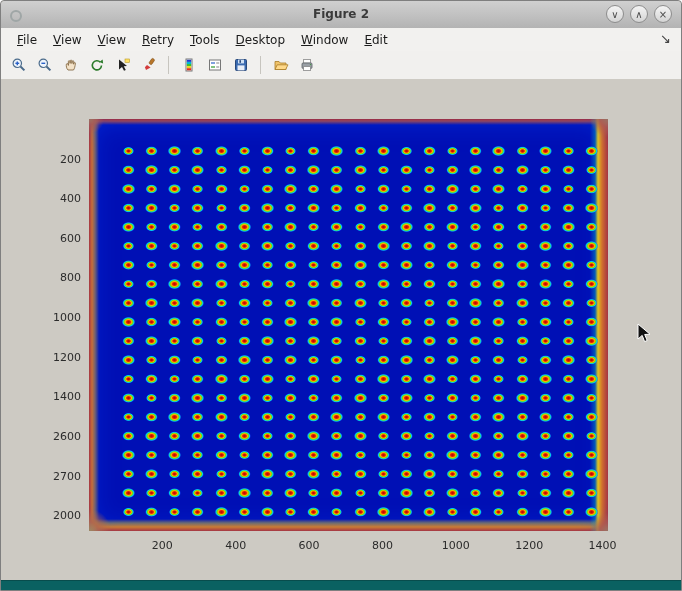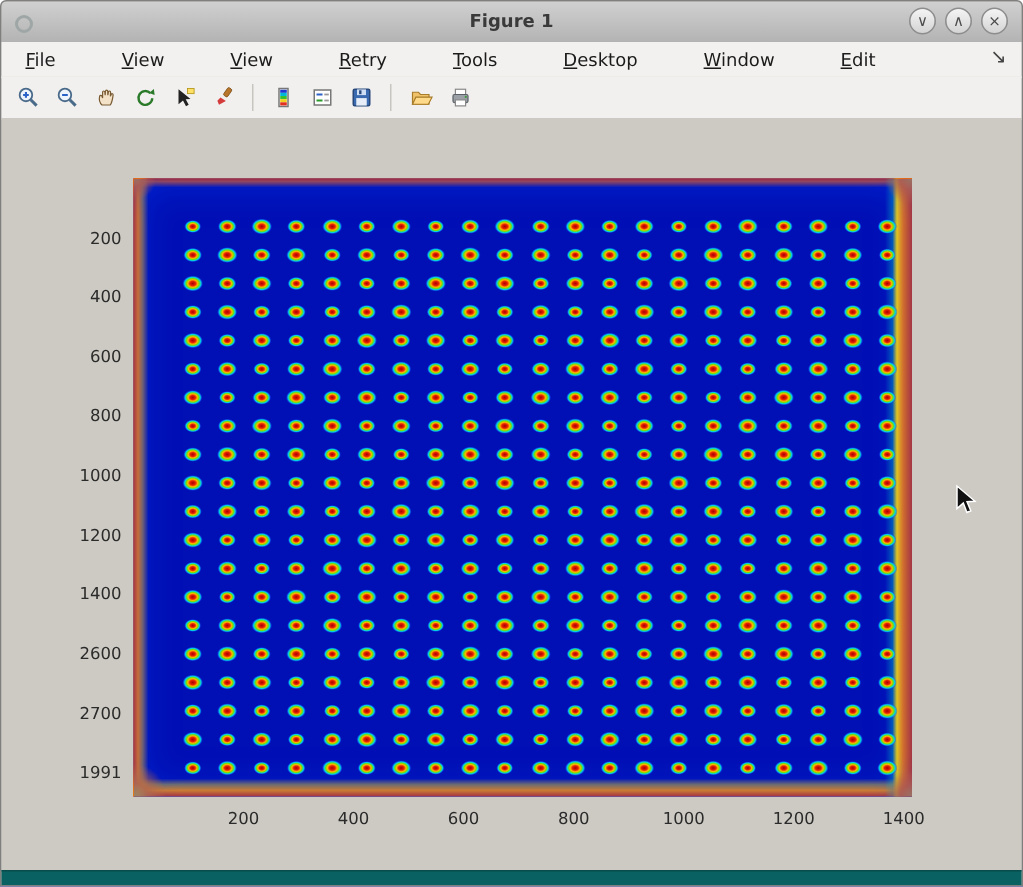--- a/index.html
+++ b/index.html
@@ -13,21 +13,21 @@
   .win-icon{position:absolute;left:9px;top:9px;width:8px;height:8px;border-radius:50%;
     border:2px solid #9fa6a6;background:transparent;}
   .title{position:absolute;left:0;right:0;top:0;height:27px;line-height:27px;
     text-align:center;font-size:12px;font-weight:bold;color:#3a3a3a;}
   .win-controls{position:absolute;right:9px;top:4px;display:flex;gap:6px;}
   .winbtn{width:18px;height:18px;border-radius:50%;border:1px solid #8d8d8d;
     background:linear-gradient(#f4f4f4,#d4d4d4);color:#4c4c4c;font-size:10px;
     line-height:17px;text-align:center;box-sizing:border-box;}
   
   .menubar{position:absolute;left:0;top:27px;right:0;height:23px;background:#f2f1ef;
-    border-bottom:1px solid #e2dfda;display:flex;align-items:center;padding-left:8px;gap:28px;}
+    border-bottom:1px solid #e2dfda;display:flex;align-items:center;padding-left:8px;}
   .menu-item{padding:3px 8px;font-size:12px;color:#1b1b1b;}
   .menu-item::first-letter{text-decoration:underline;}
   .dock-arrow{position:absolute;right:10px;top:3px;font-size:13px;color:#444;}
   
   .toolbar{position:absolute;left:0;top:50px;right:0;height:28px;background:#f1f0ee;
     border-bottom:1px solid #a5a29c;display:flex;align-items:center;padding-left:7px;gap:5px;}
   .tool{width:21px;height:21px;display:flex;align-items:center;justify-content:center;}
   .tool svg{display:block;}
   .sep{width:1px;height:18px;background:#c7c5bf;margin:0 4px;}
   
@@ -64,21 +64,21 @@
   
   .cursor{position:absolute;left:636px;top:244px;pointer-events:none;}
 </style>
 </head>
 <body>
 
 <div class="window">
 
   <div class="titlebar">
     <span class="win-icon"></span>
-    <div class="title">Figure 1</div>
+    <div class="title">Figure 2</div>
     <div class="win-controls">
         <div class="winbtn">∨</div>
         <div class="winbtn">∧</div>
         <div class="winbtn">×</div>
       </div>
   </div>
 
   <div class="menubar">
     <div class="menu-item">File</div>
       <div class="menu-item">View</div>
@@ -605,21 +605,21 @@
     <div id="ticks-layer">
         <span class="tick ytick" style="left: 80px; top: 79.6154px;">200</span>
         <span class="tick ytick" style="left: 80px; top: 119.231px;">400</span>
         <span class="tick ytick" style="left: 80px; top: 158.846px;">600</span>
         <span class="tick ytick" style="left: 80px; top: 198.462px;">800</span>
         <span class="tick ytick" style="left: 80px; top: 238.077px;">1000</span>
         <span class="tick ytick" style="left: 80px; top: 277.692px;">1200</span>
         <span class="tick ytick" style="left: 80px; top: 317.308px;">1400</span>
         <span class="tick ytick" style="left: 80px; top: 356.923px;">2600</span>
         <span class="tick ytick" style="left: 80px; top: 396.538px;">2700</span>
-        <span class="tick ytick" style="left: 80px; top: 436.154px;">1991</span>
+        <span class="tick ytick" style="left: 80px; top: 436.154px;">2000</span>
         <span class="tick xtick" style="left: 161.357px; top: 460px;">200</span>
         <span class="tick xtick" style="left: 234.714px; top: 460px;">400</span>
         <span class="tick xtick" style="left: 308.071px; top: 460px;">600</span>
         <span class="tick xtick" style="left: 381.428px; top: 460px;">800</span>
         <span class="tick xtick" style="left: 454.784px; top: 460px;">1000</span>
         <span class="tick xtick" style="left: 528.141px; top: 460px;">1200</span>
         <span class="tick xtick" style="left: 601.498px; top: 460px;">1400</span>
       </div>
 
     <svg class="cursor" width="14" height="21" viewBox="0 0 14 21">

